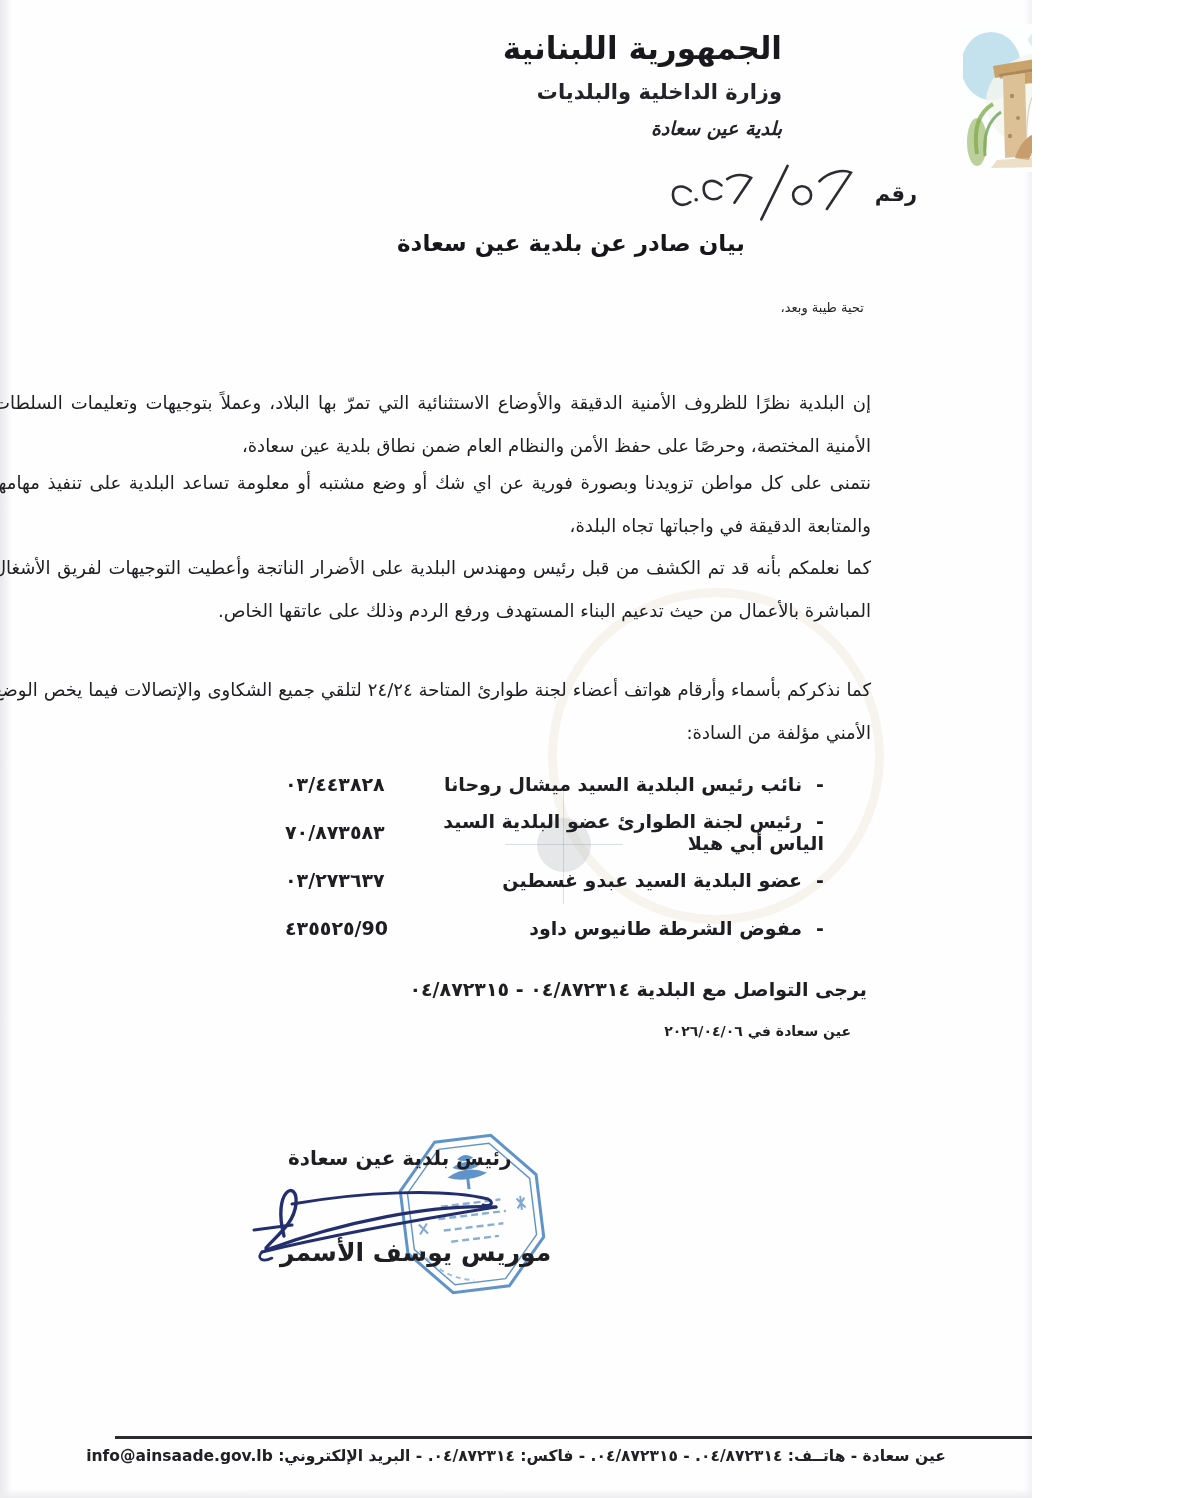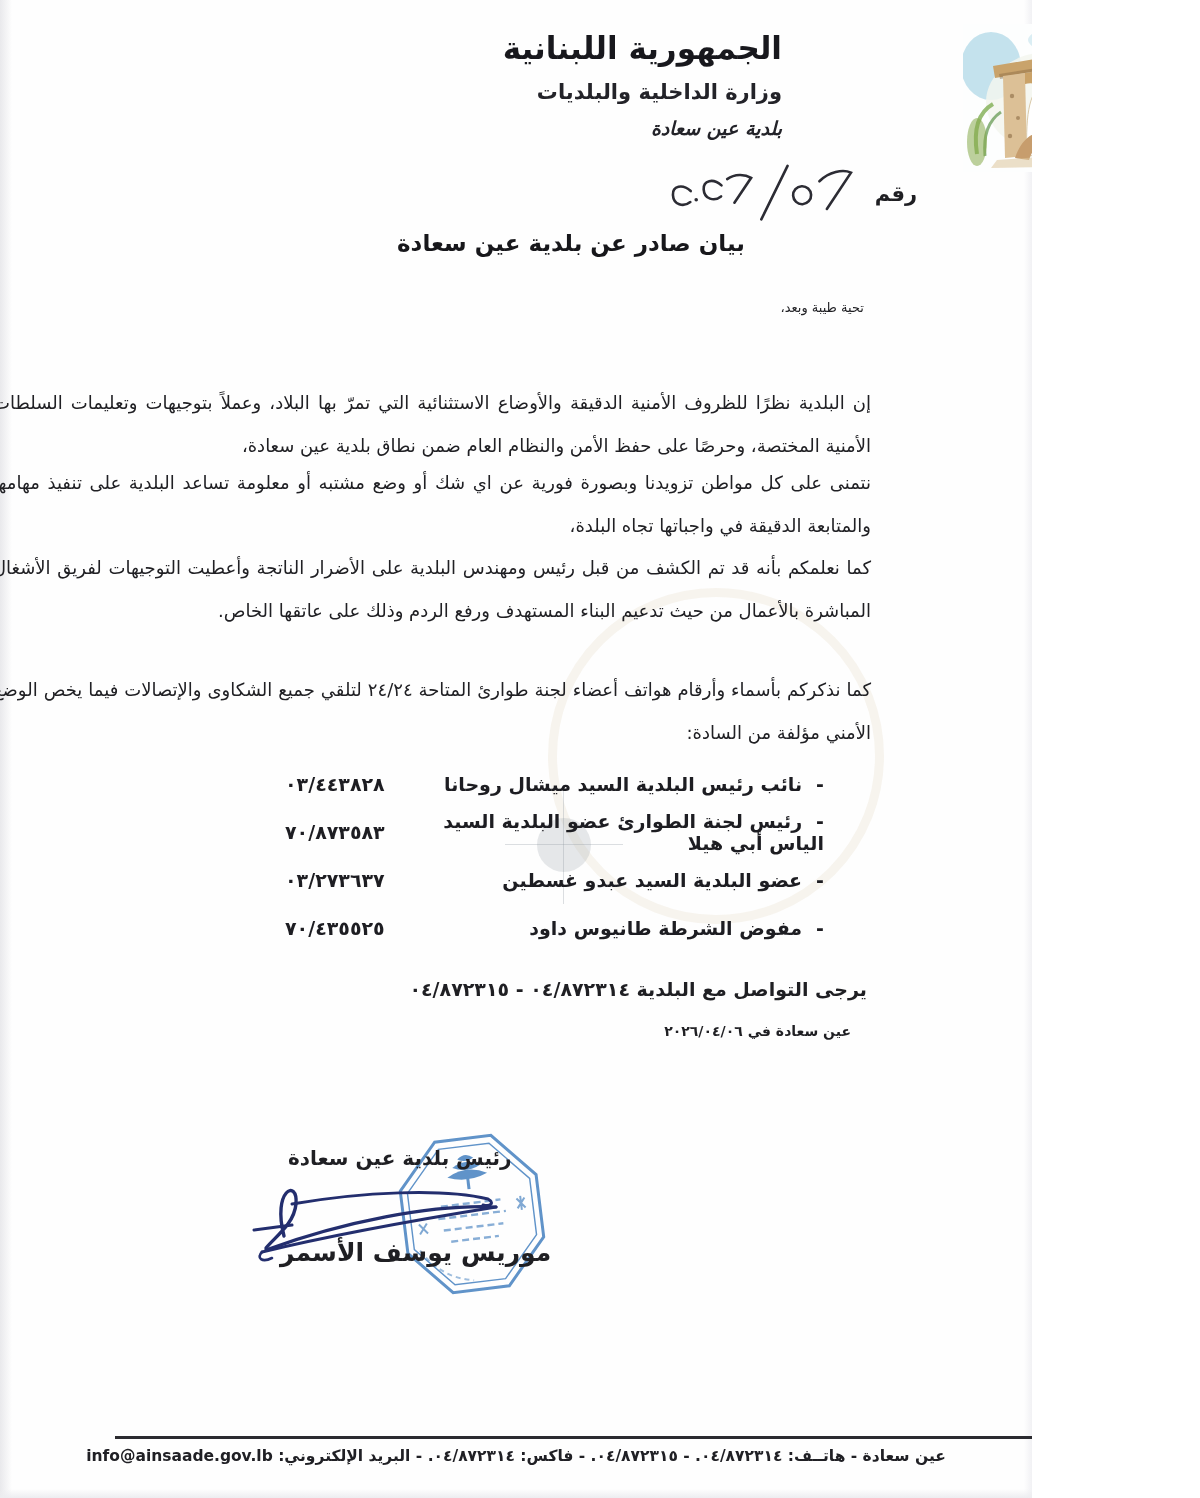--- a/index.html
+++ b/index.html
@@ -139,21 +139,21 @@
     <div class="committee-row">
       <span class="member-name"><span class="marker">-</span><span>رئيس لجنة الطوارئ عضو البلدية السيد الياس أبي هيلا</span></span>
       <span class="member-phone">٧٠/٨٧٣٥٨٣</span>
     </div>
     <div class="committee-row">
       <span class="member-name"><span class="marker">-</span><span>عضو البلدية السيد عبدو غسطين</span></span>
       <span class="member-phone">٠٣/٢٧٣٦٣٧</span>
     </div>
     <div class="committee-row">
       <span class="member-name"><span class="marker">-</span><span>مفوض الشرطة طانيوس داود</span></span>
-      <span class="member-phone">٧٠/٤٣٥٥٢٥</span>
+      <span class="member-phone">90/٤٣٥٥٢٥</span>
     </div>
   </div>
 
   <div class="contact-line">يرجى التواصل مع البلدية ٠٤/٨٧٢٣١٤ - ٠٤/٨٧٢٣١٥</div>
   <div class="date-line">عين سعادة  في ٢٠٢٦/٠٤/٠٦</div>
 
   <div class="sig-title">رئيس بلدية عين سعادة</div>
 
   <svg class="stamp" viewBox="0 0 152 168">
     <g stroke="#4b85c2" fill="none">

